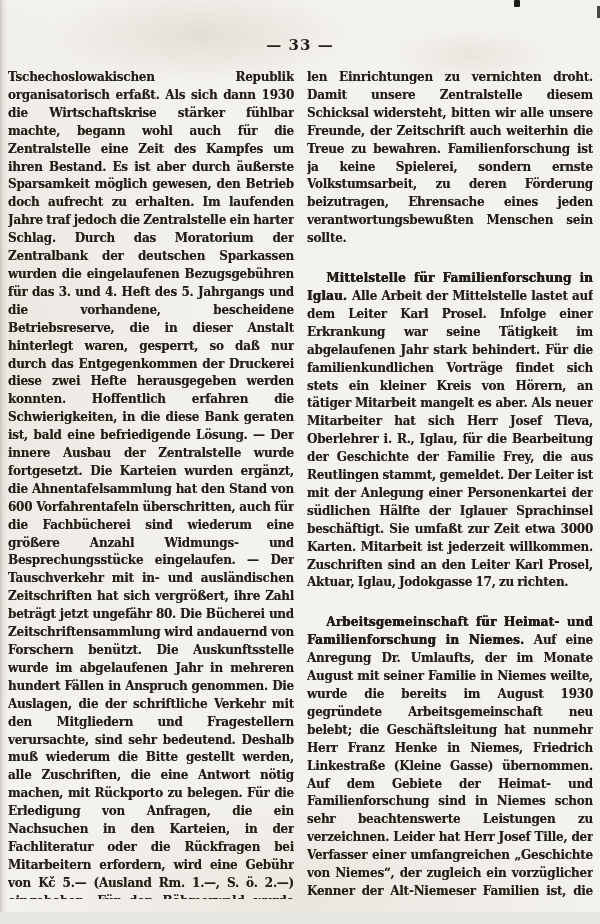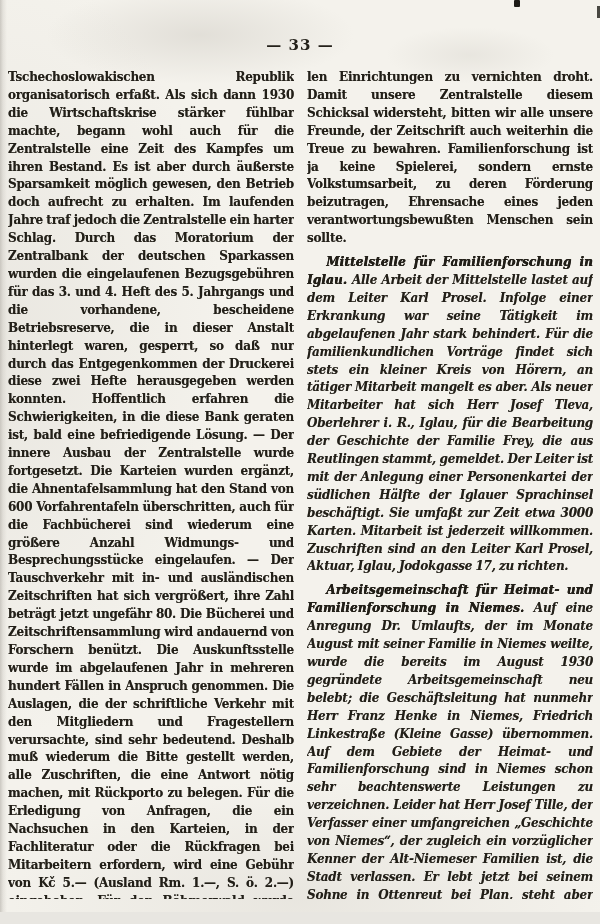--- a/index.html
+++ b/index.html
@@ -41,21 +41,21 @@
     margin: 0;
     font-size: 12px;
     line-height: 17.9px;
     font-weight: bold;
     text-align: justify;
     letter-spacing: -0.25px;
     word-spacing: -0.6px;
     color: #221f18;
     text-shadow: 0 0 0.3px rgba(34,31,24,0.55);
   }
-  .article { text-indent: 1.6em; margin-top: 6px; font-style: italic; }
+  .article { text-indent: 1.6em; margin-top: 22px; }
   .lead {
     font-weight: bold;
     letter-spacing: 0.15px;
     text-shadow: 0.4px 0 0 currentColor, 0 0 0.3px currentColor;
   }
   .lead::after { content: " "; }
   .speck { position: absolute; background: #1d1b16; }
   .speck-top { left: 514px; top: 0; width: 6px; height: 7px; border-radius: 1px; }
   .speck-corner { right: 0; top: 6px; width: 3px; height: 12px; opacity: 0.8; }
 </style>

